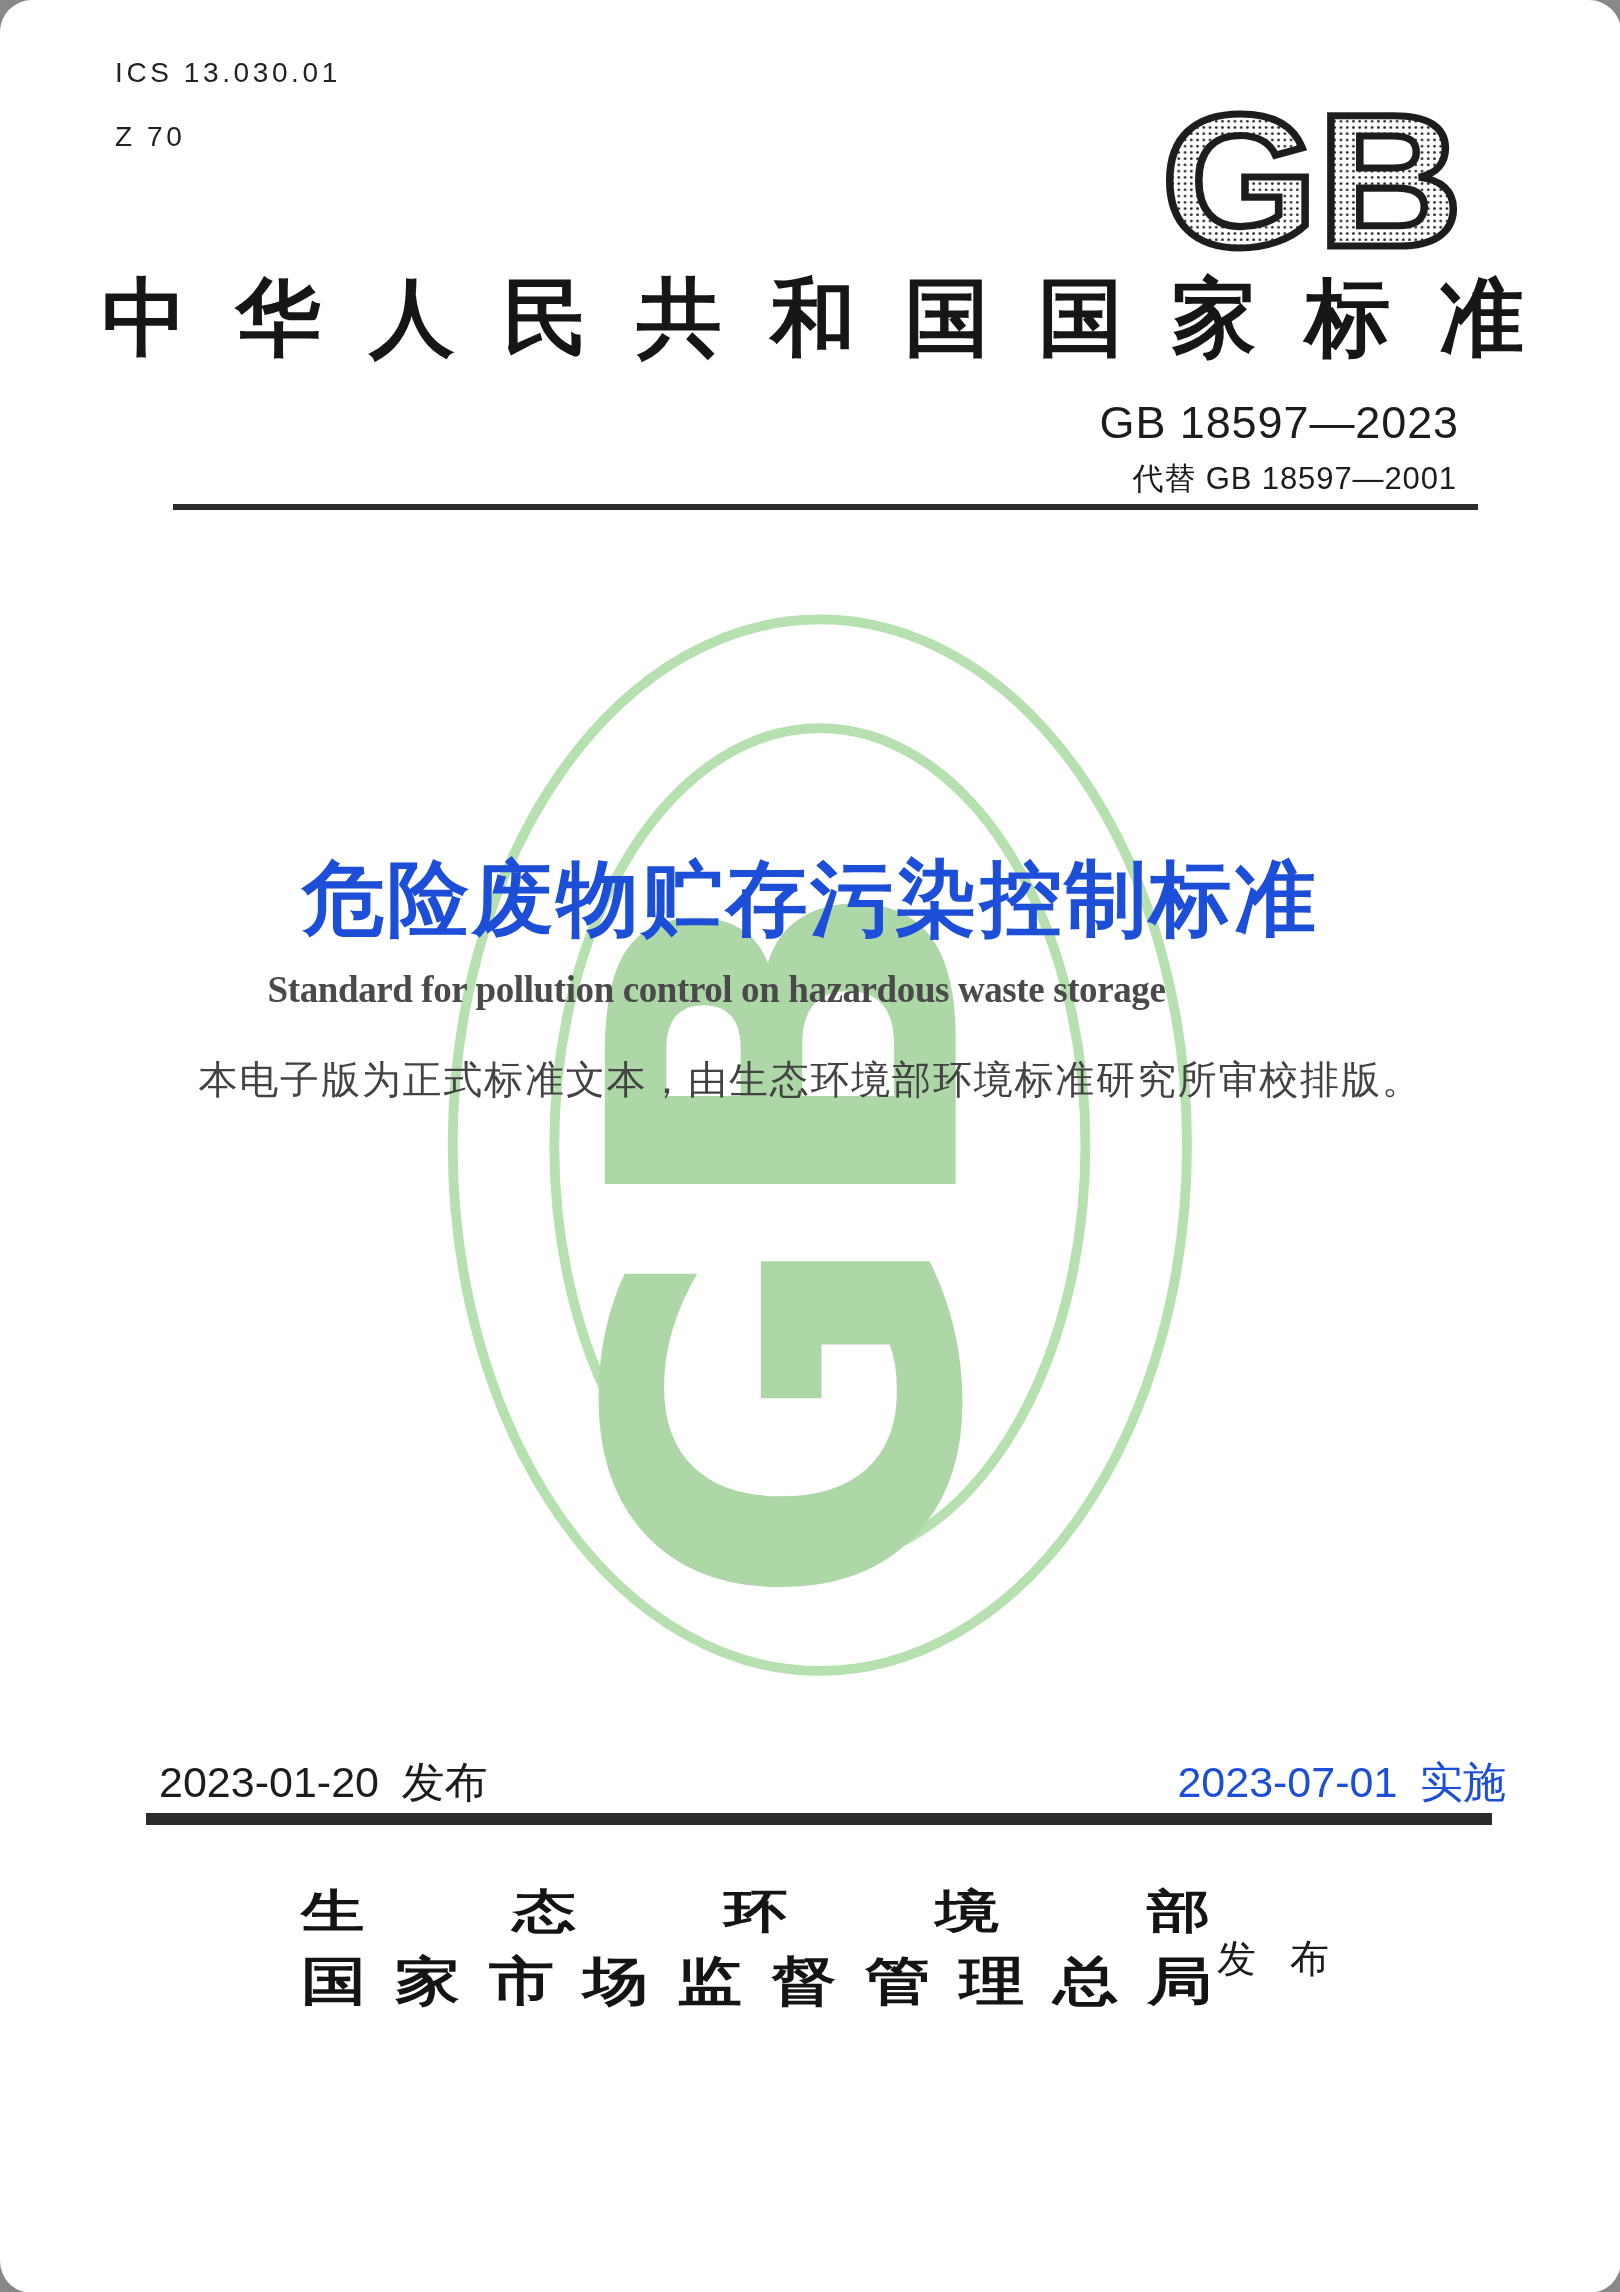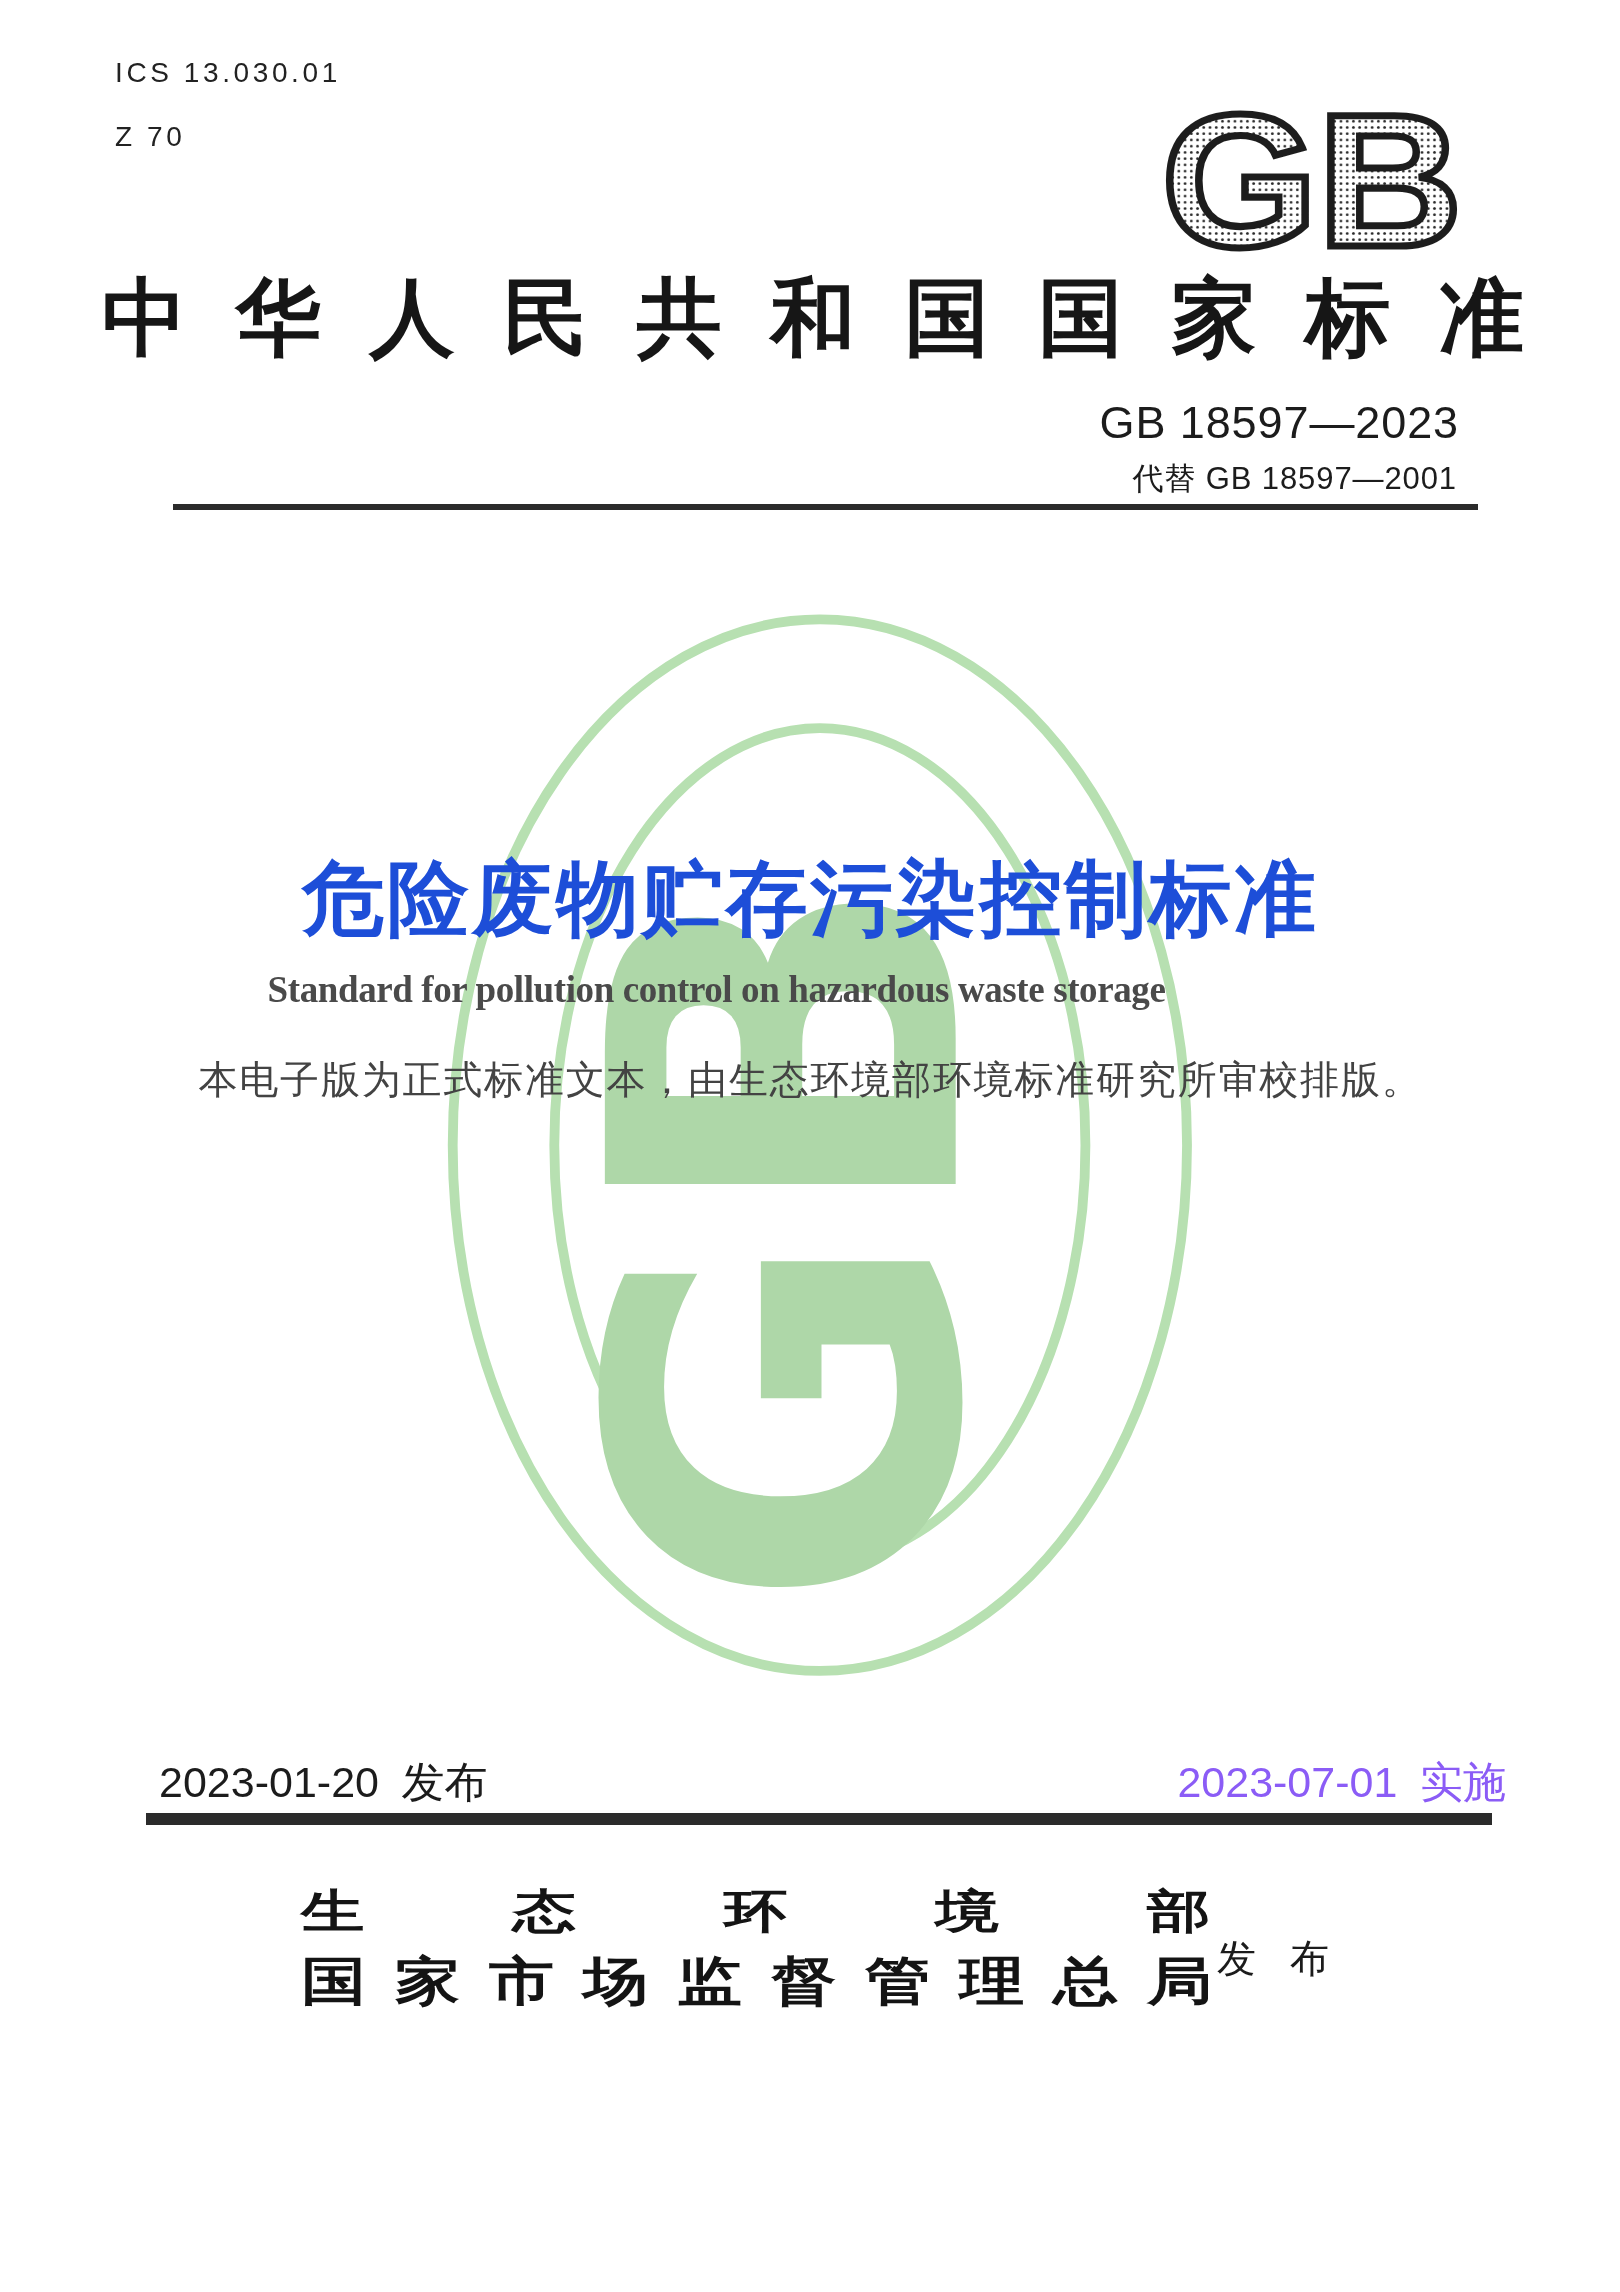--- a/index.html
+++ b/index.html
@@ -4,20 +4,21 @@
 <style>
   html,body{margin:0;padding:0;background:#888;}
   .page{
     position:relative;
     width:1621px;height:2293px;
     margin:0 auto;
     background:#ffffff;
     overflow:hidden;
     font-family:"Liberation Sans",sans-serif;
     color:#1f1f1f;
+    border-radius:32px;
   }
   .page *{box-sizing:border-box;}
 
   
   .ics{
     position:absolute;left:115px;top:57px;
     font-size:28px;letter-spacing:3.6px;color:#222;
   }
   .zcode{
     position:absolute;left:115px;top:121px;
@@ -78,21 +79,21 @@
     color:#434343;z-index:1;
   }
 
   
   .issue-date{
     position:absolute;left:159px;top:1754px;
     font-size:43px;word-spacing:10.7px;color:#1c1c1c;z-index:1;
   }
   .impl-date{
     position:absolute;right:115px;top:1754px;
-    font-size:43px;word-spacing:10.7px;color:#8b5cf6;z-index:1;
+    font-size:43px;word-spacing:10.7px;color:#1d4ed8;z-index:1;
   }
   .thick-rule{
     position:absolute;left:146px;top:1813px;width:1346px;height:11.6px;
     background:#2b2b2b;z-index:1;
   }
 
   
   .pub1{
     position:absolute;left:301px;top:1887px;width:659px;
     font-family:"Liberation Serif",serif;font-weight:700;

